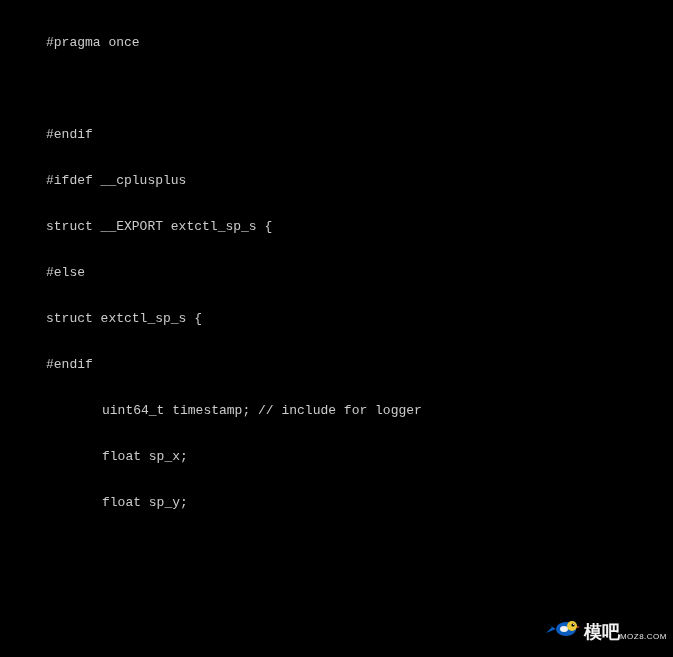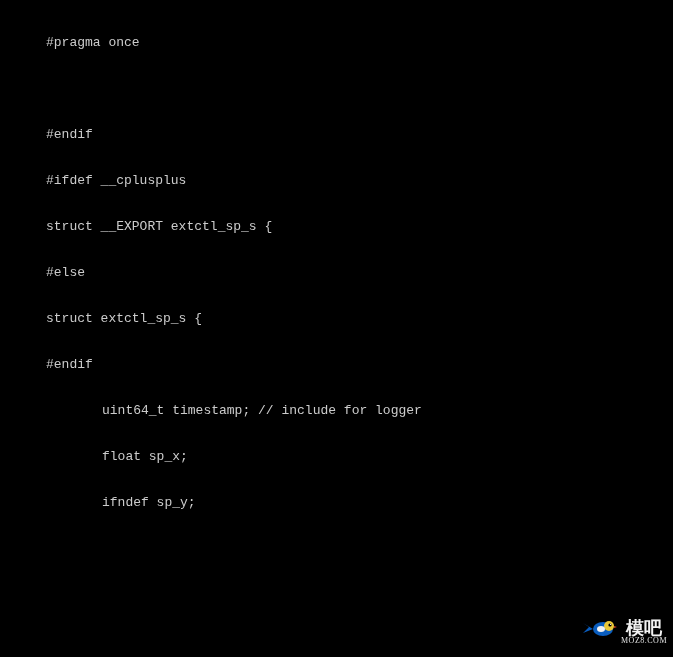--- a/index.html
+++ b/index.html
@@ -31,53 +31,53 @@
     position: absolute;
     right: 6px;
     bottom: 8px;
     display: flex;
     align-items: center;
     gap: 4px;
     opacity: 0.95;
   }
   .watermark .txt {
     display: flex;
-    flex-direction: column;
-    align-items: center;
+    flex-direction: row;
+    align-items: flex-end;
     line-height: 1;
   }
   .watermark .big {
     font-family: "Microsoft YaHei", sans-serif;
     font-weight: bold;
     font-size: 18px;
     color: #fff;
   }
   .watermark .small {
-    font-family: Liberation Serif, serif;
+    font-family: Liberation Sans, sans-serif;
     font-size: 8px;
     color: #eee;
     letter-spacing: 0.5px;
   }
 </style>
 </head>
 <body>
 
 <div class="code-area">
 <span class="line">#pragma once</span>
 <span class="line"></span>
 <span class="line"></span>
 <span class="line">#endif</span>
 <span class="line">#ifdef __cplusplus</span>
 <span class="line">struct __EXPORT extctl_sp_s {</span>
 <span class="line">#else</span>
 <span class="line">struct extctl_sp_s {</span>
 <span class="line">#endif</span>
 <span class="line"><span class="indent"></span><span>uint64_t timestamp; // include for logger</span></span>
 <span class="line"><span class="indent"></span><span>float sp_x;</span></span>
-<span class="line"><span class="indent"></span><span>ifndef sp_y;</span></span>
+<span class="line"><span class="indent"></span><span>float sp_y;</span></span>
 
 
 
 
 
 
 
 
 
 

